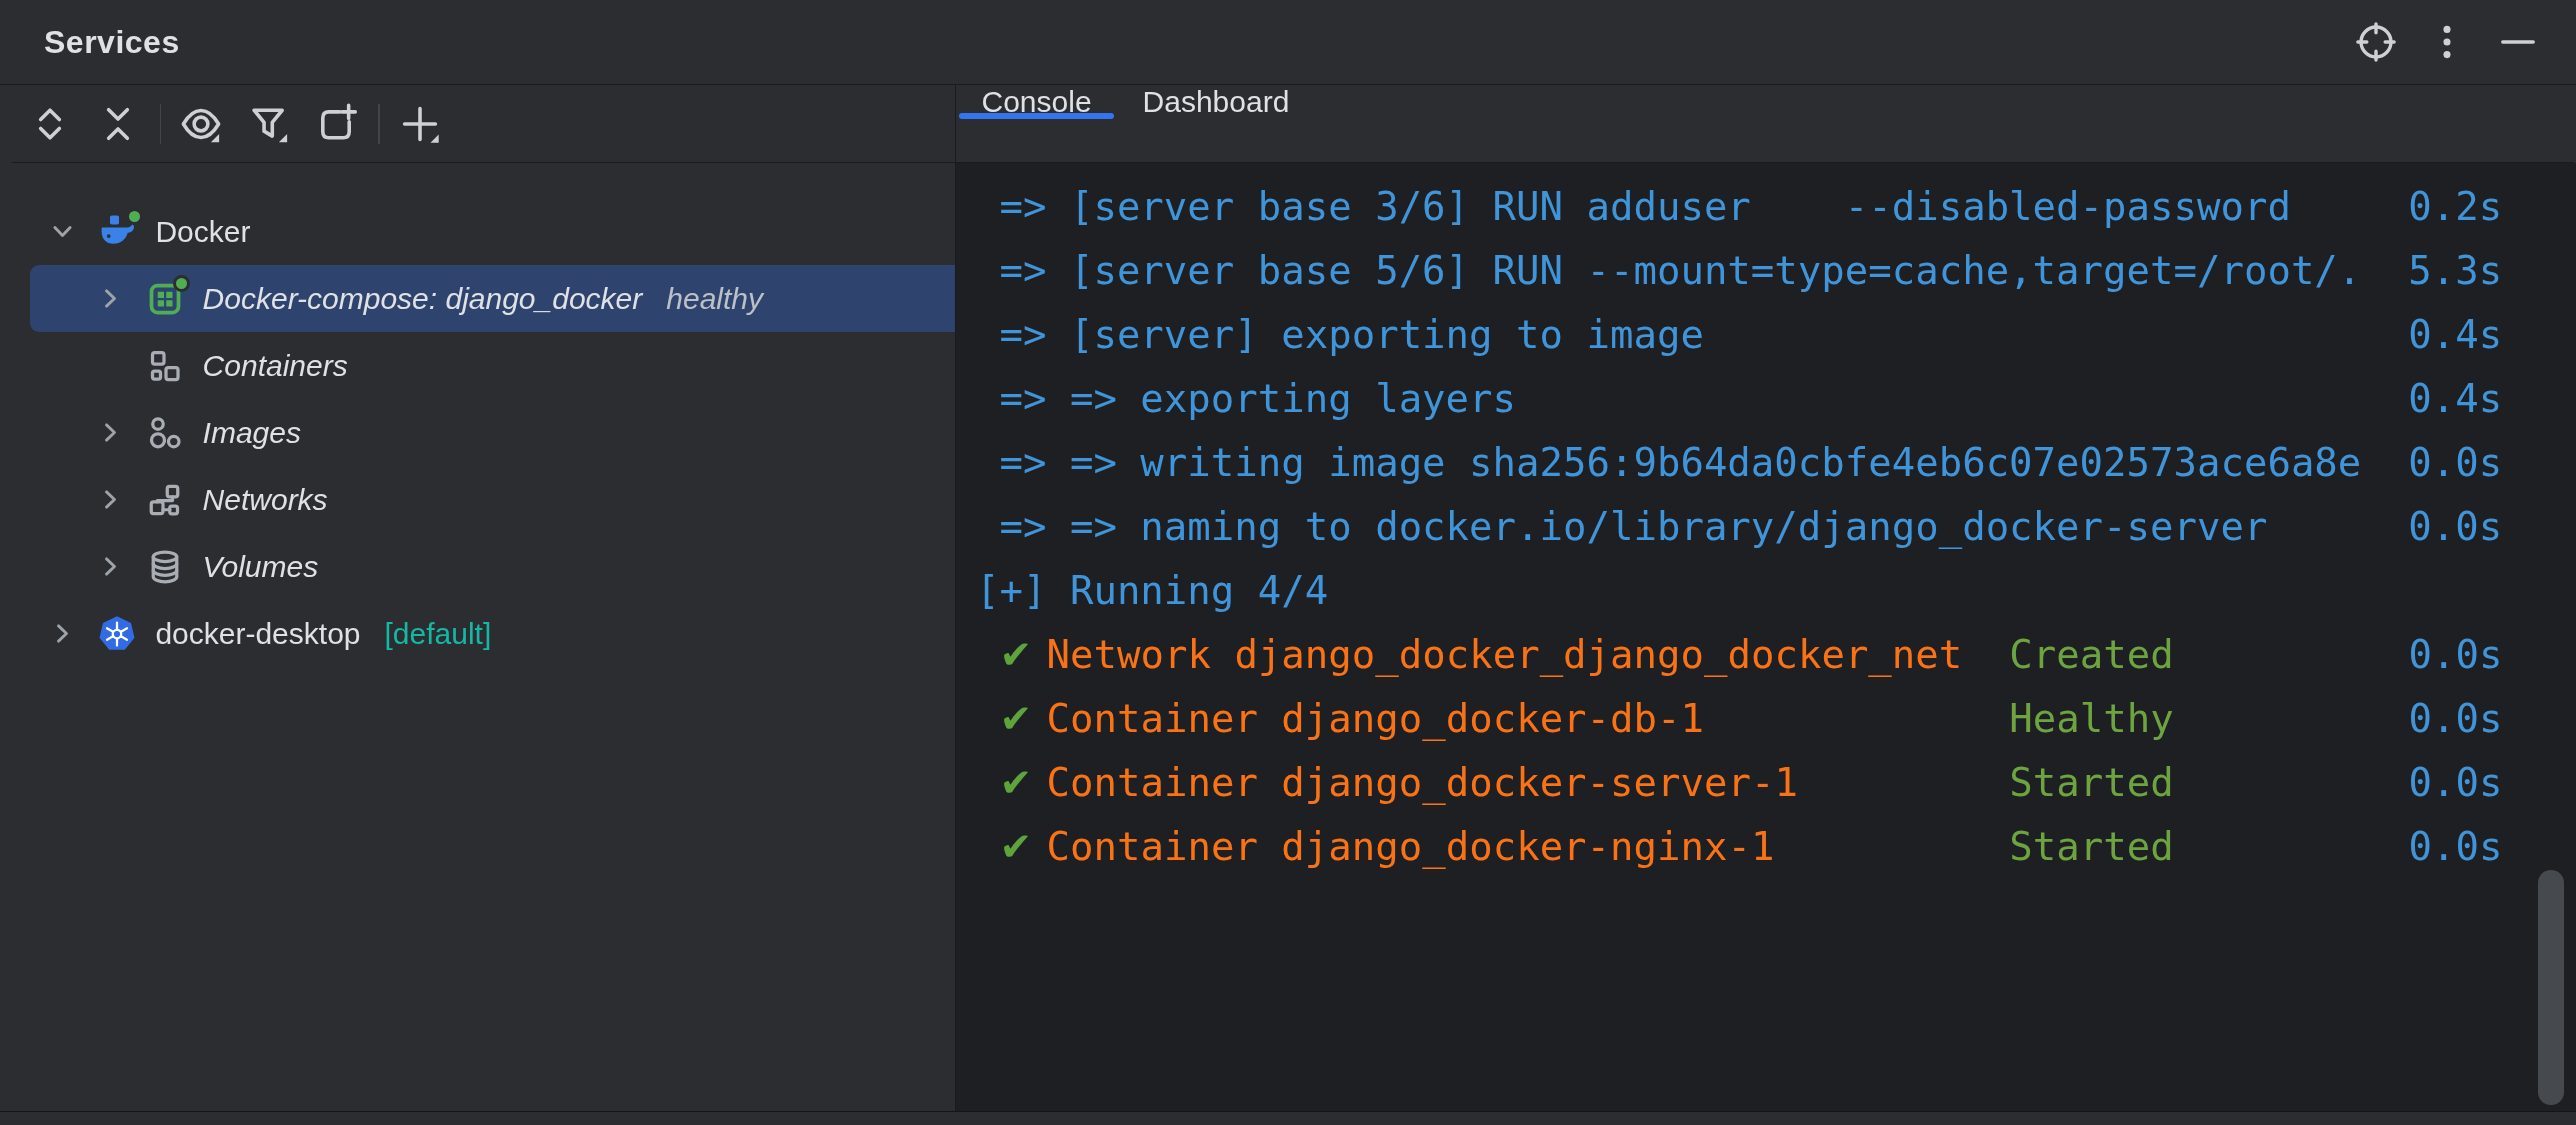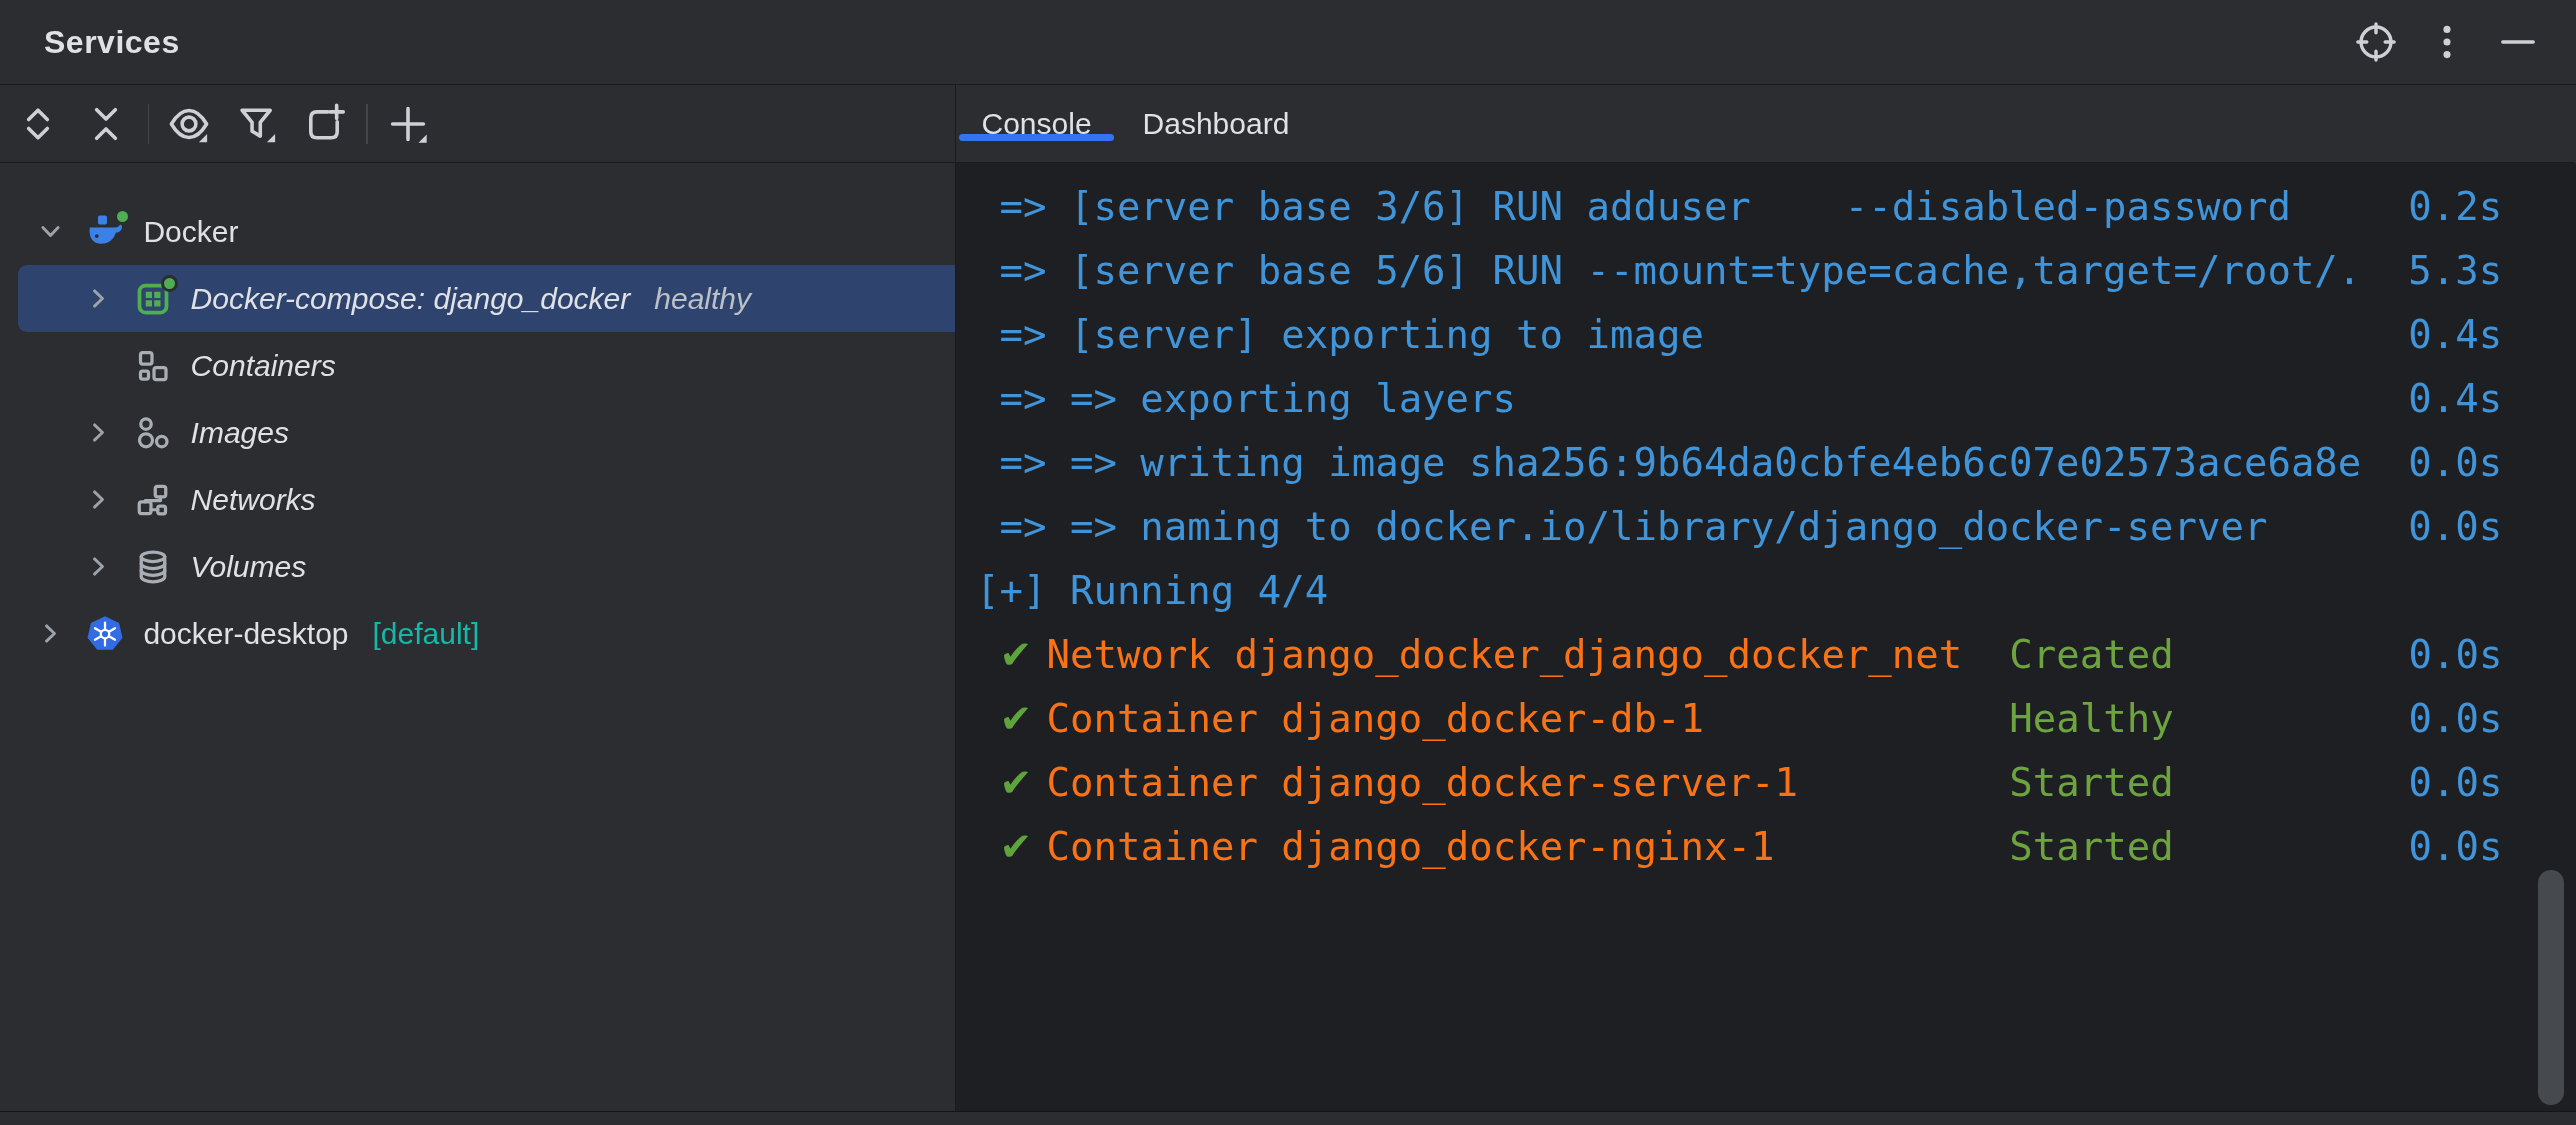--- a/index.html
+++ b/index.html
@@ -15,21 +15,21 @@
     border-bottom:1.8px solid #1a1b1e; display:flex; align-items:center;
   }
   .tw-title { margin-left:44px; font-size:32px; font-weight:700; letter-spacing:0.5px; }
   .tb-actions { position:absolute; right:36px; top:0; height:83px; display:flex; align-items:center; gap:27px; }
   .icon-btn {
     width:44px; height:44px; display:flex; align-items:center; justify-content:center;
     border-radius:7.3px; background:transparent; border:none; cursor:default;
   }
   .icon-btn svg { display:block; }
   
-  .left-panel { position:absolute; left:0; top:85px; width:1025px; bottom:14.6px; background:#2b2d30; }
+  .left-panel { position:absolute; left:12px; top:85px; width:1025px; bottom:14.6px; background:#2b2d30; }
   .l-toolbar {
     height:78px; border-bottom:1.8px solid #1a1b1e;
     display:flex; align-items:center; padding-left:12.8px;
   }
   .l-toolbar .icon-btn { width:51px; height:51px; margin-right:16.4px; }
   .tb-sep { width:1.8px; height:40px; background:#43454a; margin:0 14.6px 0 0; }
   
   .tree { padding-top:35px; }
   .tree-row {
     height:67px; display:flex; align-items:center;
@@ -47,21 +47,21 @@
   }
   .tlabel { margin-left:18px; font-size:30px; color:#dfe1e5; }
   .tsuffix { margin-left:24px; font-size:30px; }
   .sfx-dim  { color:#bcc0c7; }
   .sfx-gray { color:#14b8a6; }
   
   .splitter { position:absolute; left:955px; top:85px; width:1.8px; bottom:14.6px; background:#1a1b1e; }
   
   .tabstrip {
     position:absolute; left:956px; top:85px; right:2px; height:78px;
-    border-bottom:1.8px solid #1a1b1e; display:flex; align-items:center; background:#2b2d30;
+    border-bottom:1.8px solid #1a1b1e; display:flex; align-items:flex-start; background:#2b2d30;
   }
   .tab { position:relative; display:flex; align-items:center; padding:0 25.5px; font-size:30px; color:#dfe1e5; cursor:default; }
   .tab-underline { position:absolute; left:2.7px; right:2.7px; bottom:0; height:6.4px; border-radius:3.6px; background:#3574f0; }
   .console {
     position:absolute; left:956px; top:163px; right:0; bottom:14.6px;
     background:#1e1f22; padding:12px 0 0 20px; overflow:hidden;
   }
   .console-line {
     font-family:"DejaVu Sans Mono", monospace;
     font-size:39px; line-height:64px; height:64px; white-space:pre;

